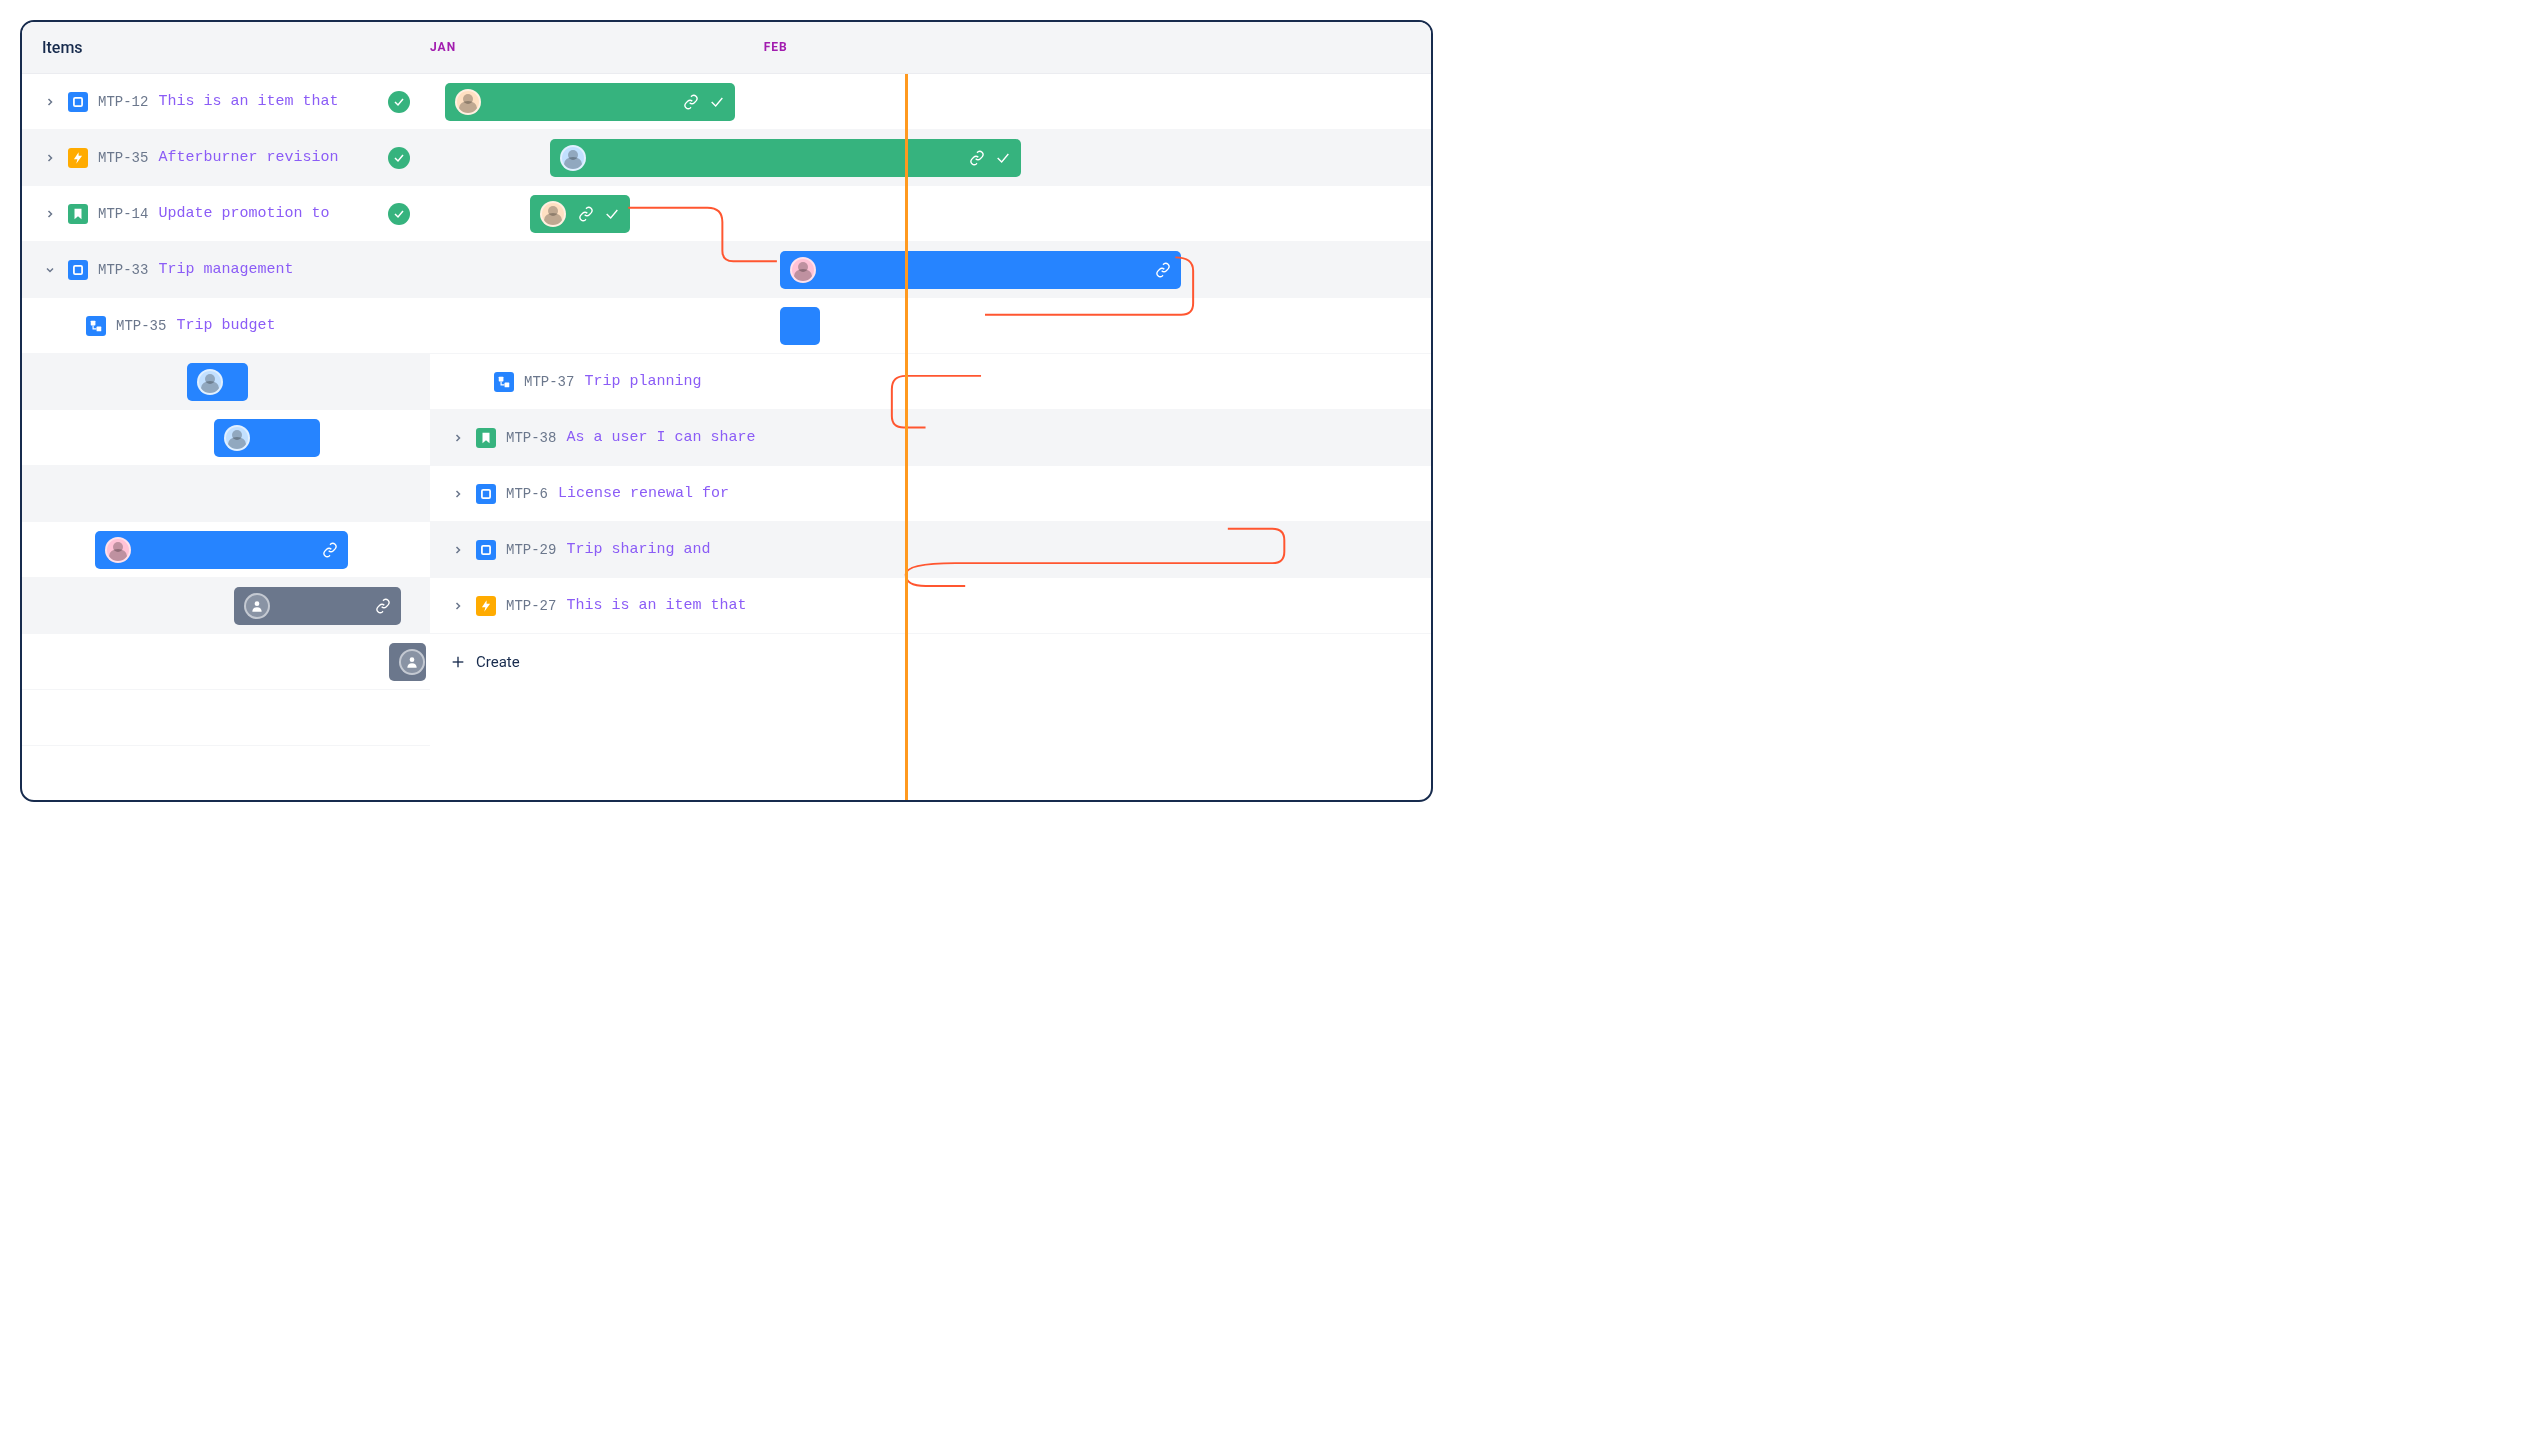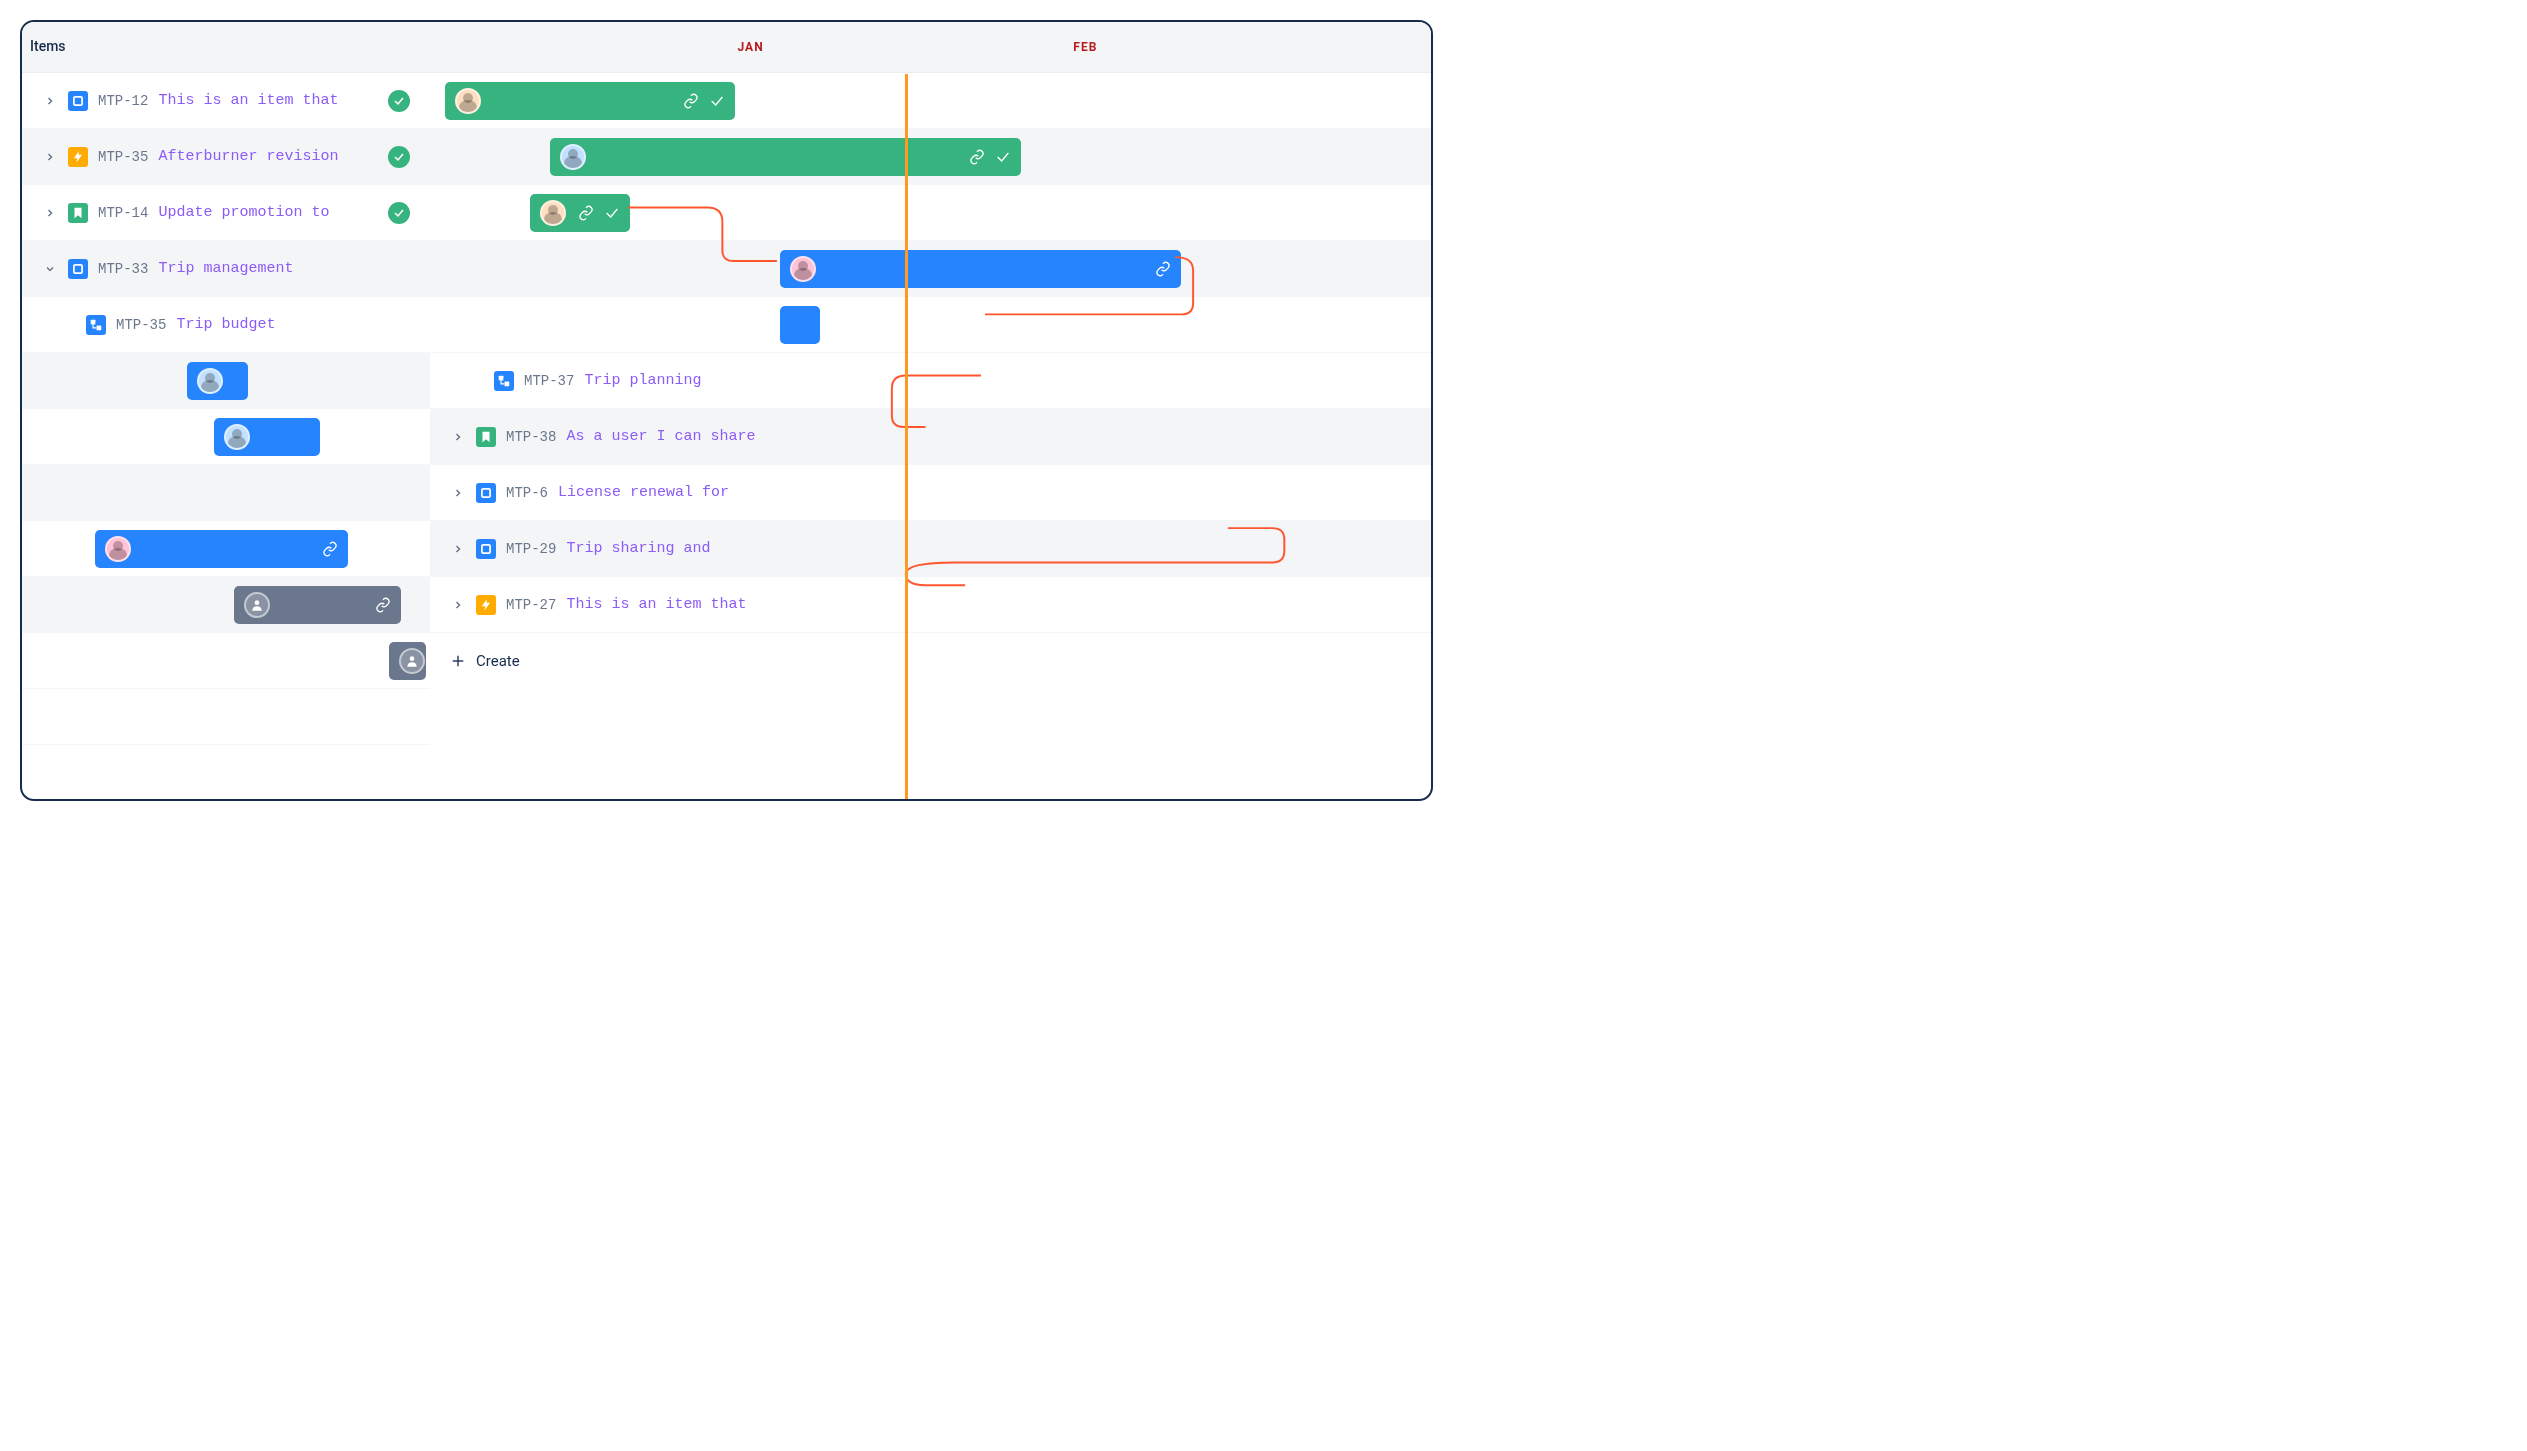--- a/index.html
+++ b/index.html
@@ -17,36 +17,36 @@
     background: #fff;
   }
   .grid {
     display: grid;
     grid-template-columns: 408px 1fr;
   }
   .items-header {
     background: #F4F5F7;
     color: #172B4D;
     font-weight: 500;
-    font-size: 14px;
-    padding: 16px 8px;
+    font-size: 16px;
+    padding: 16px 20px;
     border-bottom: 1px solid #EBECF0;
   }
   .timeline-header {
     background: #F4F5F7;
     display: grid;
     grid-template-columns: repeat(3, 1fr);
     border-bottom: 1px solid #EBECF0;
   }
   .month {
-    text-align: right;
+    text-align: left;
     font-size: 12px;
     font-weight: 700;
     letter-spacing: 1px;
-    color: #b91c1c;
+    color: #a21caf;
     padding: 18px 0;
   }
   .item-cell {
     display: flex;
     align-items: center;
     gap: 10px;
     padding: 0 20px;
     height: 56px;
     border-bottom: 1px solid #F4F5F7;
     font-size: 15px;

